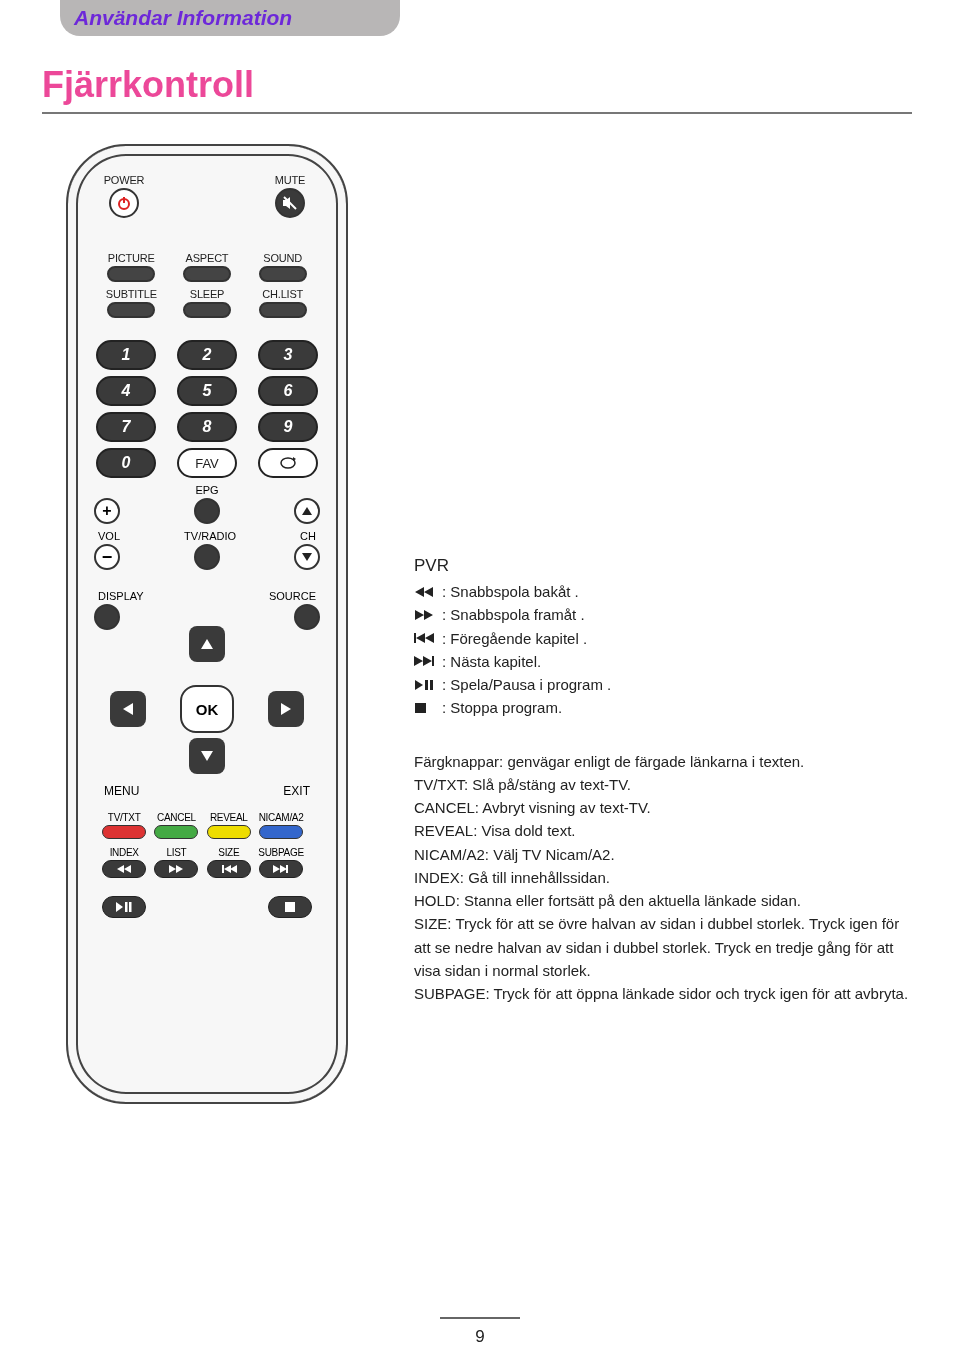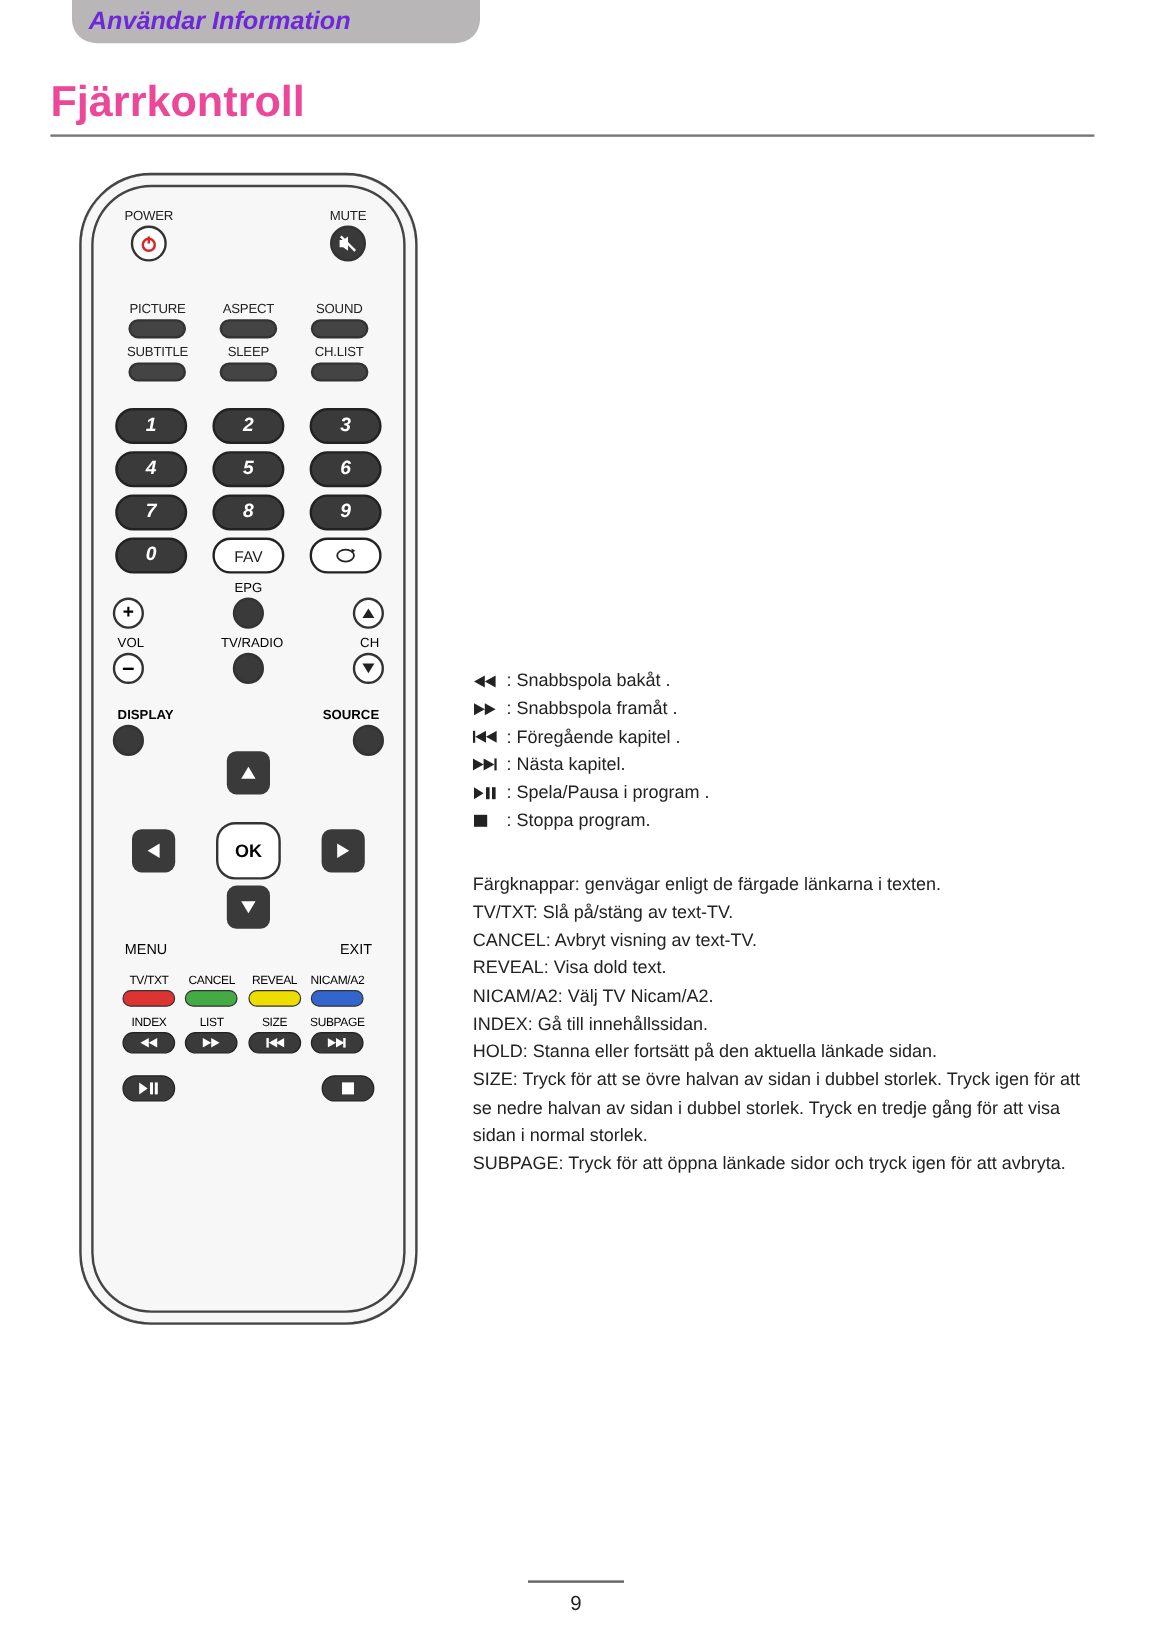--- a/index.html
+++ b/index.html
@@ -1,21 +1,21 @@
 <!DOCTYPE html>
 <html><head>
 <meta charset="utf-8">
 <style>
   * { box-sizing: border-box; margin: 0; padding: 0; }
   body { font-family: Arial, Helvetica, sans-serif; background: #fff; width: 960px; }
   .page { padding: 0; position: relative; height: 1369px; }
   .header-band { background: #b8b6b6; color: #6d28d9; font-weight: bold; font-style: italic; padding: 6px 14px; margin: 0 60px 0 60px; border-radius: 0 0 20px 20px; font-size: 21px; width: 340px; }
   .title { font-size: 36px; font-weight: bold; color: #ec4899; margin: 28px 0 6px 42px; }
   .title-rule { margin: 0 48px 30px 42px; height: 2px; background: #777; }
-  .content { display: flex; gap: 28px; padding: 0 48px 0 66px; }
+  .content { display: flex; gap: 48px; padding: 0 48px 0 66px; }
   .remote-col { width: 300px; flex-shrink: 0; }
   .desc-col { flex: 1; padding-top: 412px; }
   .remote {
     width: 282px; height: 960px; border: 2px solid #444; border-radius: 60px;
     background: #f7f7f7; position: relative; padding: 18px 14px;
     box-shadow: inset 0 0 0 8px #f7f7f7, inset 0 0 0 10px #444;
   }
   .remote-inner { padding: 6px 12px; }
   .row { display: flex; justify-content: space-between; align-items: flex-end; margin-bottom: 6px; }
   .btn-stack { display: flex; flex-direction: column; align-items: center; width: 60px; }
@@ -180,21 +180,21 @@
           <div class="round-small w">
                 <span style="font-weight:bold; font-size:18px;">−</span>
               </div>
           <div class="round-small"></div>
           <div class="round-small w">
                 <svg width="12" height="10">
                   <path d="M1 1h10L6 9z" fill="#222"></path>
                 </svg>
               </div>
         </div>
-        <div class="mid-labels" style="margin-top:20px;font-weight:bold;">
+        <div class="mid-labels" style="margin-top:20px;">
               <span>DISPLAY</span>
               <span></span>
               <span>SOURCE</span>
             </div>
         <div class="row" style="justify-content:space-between;">
           <div class="round-small"></div>
           <div style="width:26px;"></div>
           <div class="round-small"></div>
         </div>
 
@@ -295,20 +295,21 @@
                   <rect x="1" y="1" width="10" height="10" fill="#fff"></rect>
                 </svg>
               </div>
         </div>
 
       </div>
     </div>
   </div>
 
   <div class="desc-col">
+    <div class="section-title">PVR</div>
     <ul class="pvr-list">
       <li>
             <span class="ic">
               <svg width="20" height="12">
                 <path d="M10 1v10L1 6zM19 1v10L10 6z" fill="#222"></path>
               </svg>
             </span>
             <span>: Snabbspola bakåt .</span>
           </li>
       <li>

